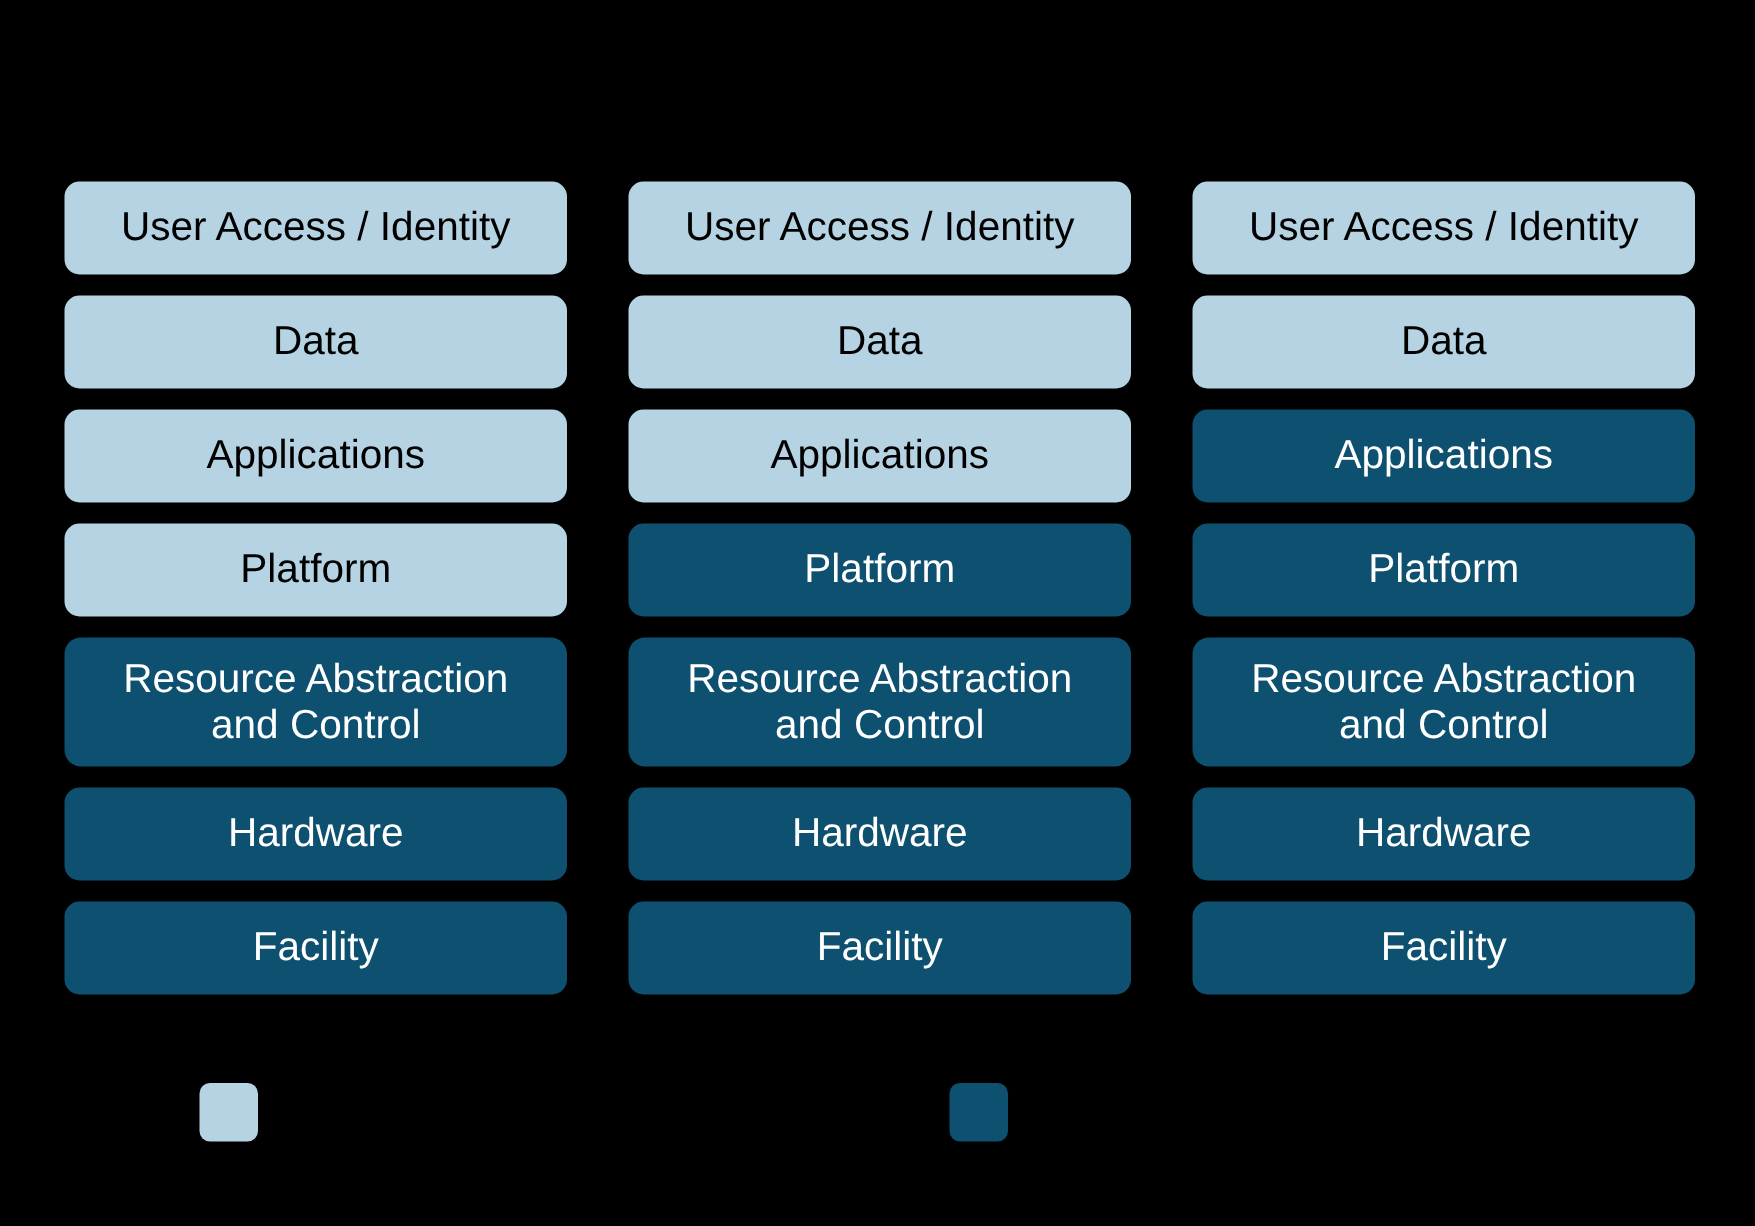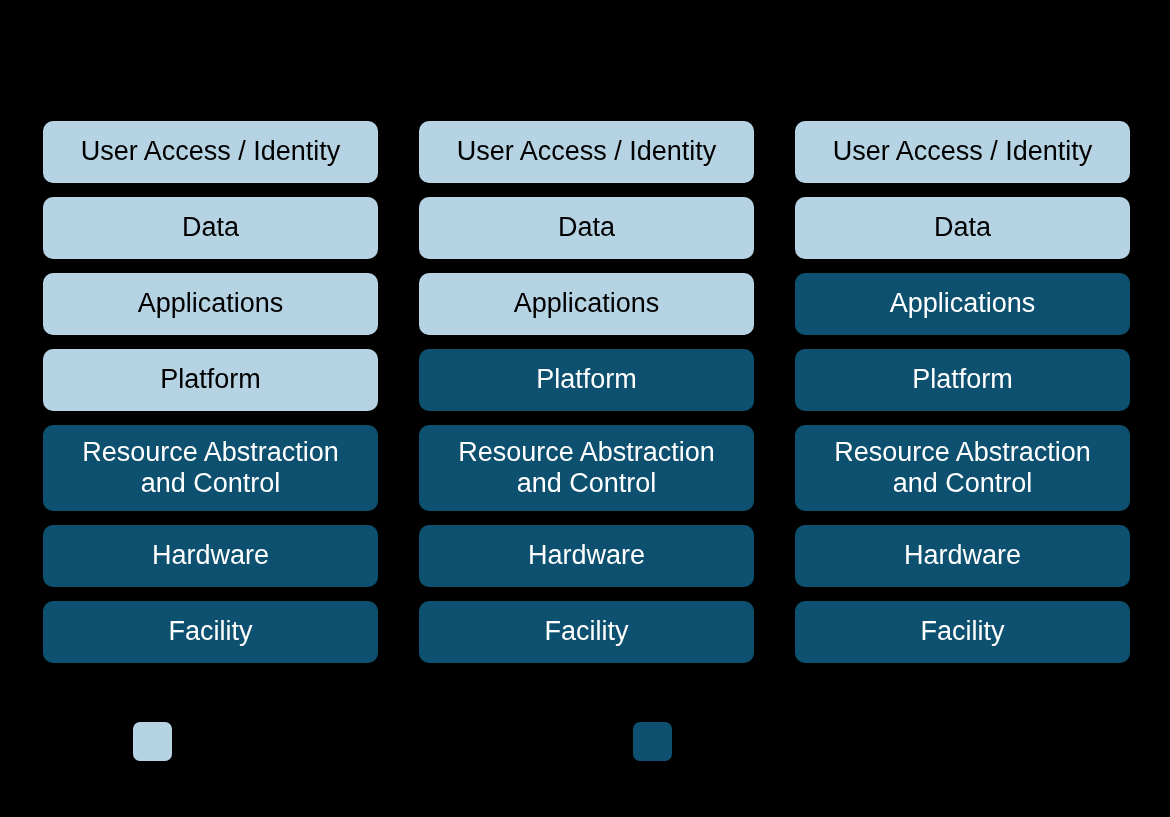--- a/index.html
+++ b/index.html
@@ -32,21 +32,21 @@
     height: 62px;
     border-radius: 10px;
     display: flex;
     align-items: center;
     justify-content: center;
     text-align: center;
     font-size: 27px;
     line-height: 1.15;
     padding: 0 24px;
   }
-  .layer.tall { height: 86px; }
+  .layer.tall { height: 86px; border-radius: 11px; }
   .layer[data-tone="light"] {
     background: #B5D3E2;
     color: #000000;
   }
   .layer[data-tone="dark"] {
     background: #0D506F;
     color: #FFFFFF;
   }
   .legend-swatch {
     position: absolute;

